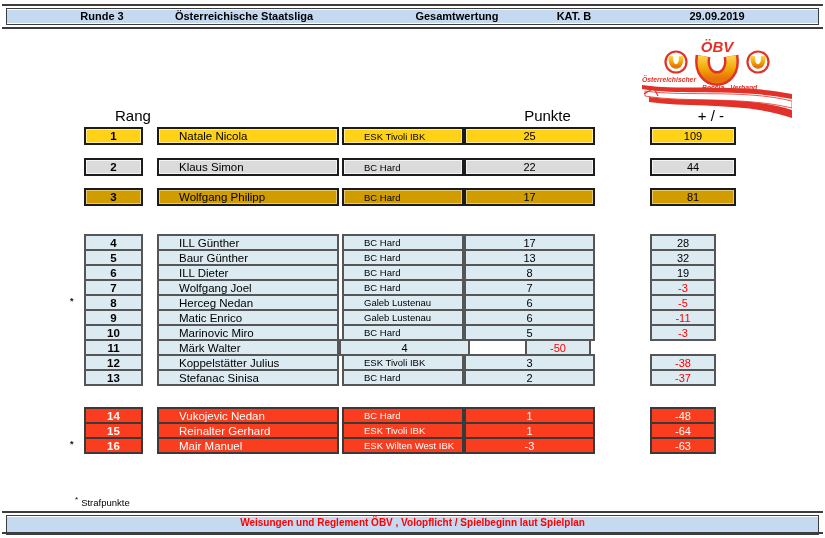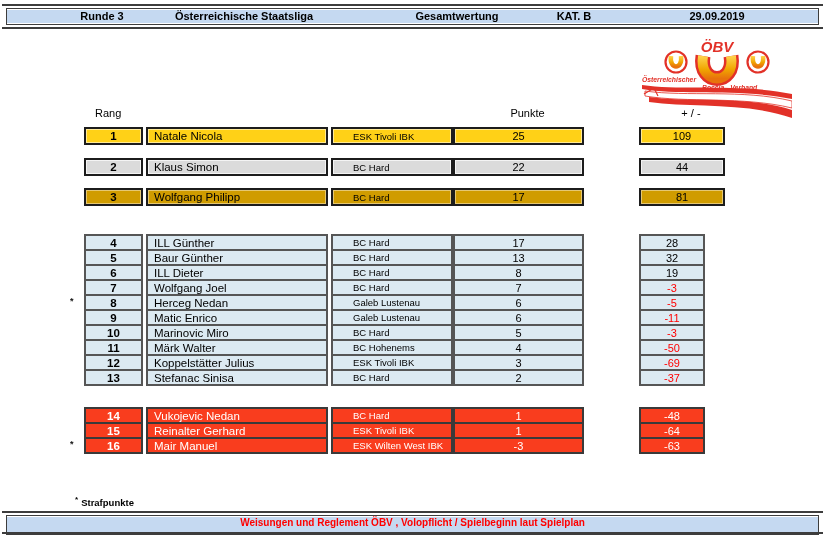--- a/index.html
+++ b/index.html
@@ -17,35 +17,35 @@
     background:var(--bar_blue);border:1px solid #3d3d3d;box-sizing:border-box;
     box-shadow:inset 0 1px 0 #fff, inset 0 -1px 0 #fff;
   }
   .topbar span{
     position:absolute;top:0;line-height:15px;font-size:11px;font-weight:bold;
     text-align:center;transform:translateX(-50%);white-space:nowrap;
   }
   .hb1{left:95px}.hb2{left:237px}.hb3{left:450px}.hb4{left:567px}.hb5{left:710px}
 
   
-  .colhead{position:absolute;top:107px;font-size:11px;}
+  .colhead{position:absolute;top:107px;font-size:15px;margin-left:20px;}
   .ch-rang{left:95px}
   .ch-punkte{left:462px;width:131px;text-align:center}
   .ch-diff{left:648px;width:86px;text-align:center}
 
   
   .trow{position:absolute;left:84px;display:flex;height:17px;}
   .trow.podium{height:18px;}
   .cell{
     box-sizing:border-box;display:flex;align-items:center;
     border:2px solid #565656;background:var(--blue_row);
     font-size:11px;overflow:hidden;white-space:nowrap;
   }
   .rank{width:59px;justify-content:center;font-weight:bold;font-size:11.5px;}
-  .name{width:182px;margin-left:3px;padding-left:6px;font-size:11.5px;}
+  .name{width:182px;margin-left:14px;padding-left:20px;font-size:11.5px;}
   .club{width:122px;margin-left:3px;padding-left:20px;font-size:9.5px;}
   .points{width:131px;justify-content:center;}
   .diff{width:66px;margin-left:55px;justify-content:center;}
   .podium .diff{width:86px;}
   .diff.neg{color:var(--negative);}
 
   .tier-gold .cell{background:var(--gold);border-color:#1c1c1c;box-shadow:inset 0 0 0 1px rgba(255,255,255,.55);}
   .tier-silver .cell{background:var(--silver);border-color:#1c1c1c;box-shadow:inset 0 0 0 1px rgba(255,255,255,.7);}
   .tier-bronze .cell{background:var(--bronze);border-color:#1c1c1c;box-shadow:inset 0 0 0 1px rgba(255,255,255,.45);}
   .tier-red .cell{background:var(--red_row);border-color:#3a3a3a;color:#fff;}
@@ -54,21 +54,21 @@
   .r1{top:127px}.r2{top:158px}.r3{top:188px}
   .r4{top:234px}.r5{top:249px}.r6{top:264px}.r7{top:279px}.r8{top:294px}
   .r9{top:309px}.r10{top:324px}.r11{top:339px}.r12{top:354px}.r13{top:369px}
   .r14{top:407px}.r15{top:422px}.r16{top:437px}
 
   .fn-marker{
     position:absolute;left:-14px;top:2px;font-size:9px;font-weight:bold;color:#111;
   }
 
   
-  .strafnote{position:absolute;left:75px;top:495px;font-size:9.5px;font-weight:bold;}
+  .strafnote{position:absolute;left:75px;top:495px;font-size:9.5px;font-weight:normal;}
   .strafnote sup{font-size:8px;margin-right:3px;}
 
   
   .footbar{
     position:absolute;left:6px;right:6px;top:515px;height:20px;
     background:var(--bar_blue);border:1px solid #3d3d3d;box-sizing:border-box;
     box-shadow:inset 0 1px 0 #fff, inset 0 -1px 0 #fff;
     text-align:center;line-height:13px;font-size:10px;font-weight:bold;color:var(--negative);
   }
 
@@ -203,31 +203,30 @@
       <span class="cell rank">10</span>
       <span class="cell name">Marinovic Miro</span>
       <span class="cell club">BC Hard</span>
       <span class="cell points">5</span>
       <span class="cell diff neg">-3</span>
     </div>
       <div class="trow r11 tier-blue">
       <span class="fn-marker"></span>
       <span class="cell rank">11</span>
       <span class="cell name">Märk Walter</span>
-      <span class="cell club">BC Hohenems</span>
       <span class="cell points">4</span>
       <span class="cell diff neg">-50</span>
     </div>
       <div class="trow r12 tier-blue">
       <span class="fn-marker"></span>
       <span class="cell rank">12</span>
       <span class="cell name">Koppelstätter Julius</span>
       <span class="cell club">ESK Tivoli IBK</span>
       <span class="cell points">3</span>
-      <span class="cell diff neg">-69</span>
+      <span class="cell diff neg">-38</span>
     </div>
       <div class="trow r13 tier-blue">
       <span class="fn-marker"></span>
       <span class="cell rank">13</span>
       <span class="cell name">Stefanac Sinisa</span>
       <span class="cell club">BC Hard</span>
       <span class="cell points">2</span>
       <span class="cell diff neg">-37</span>
     </div>
       <div class="trow r14 tier-red">

